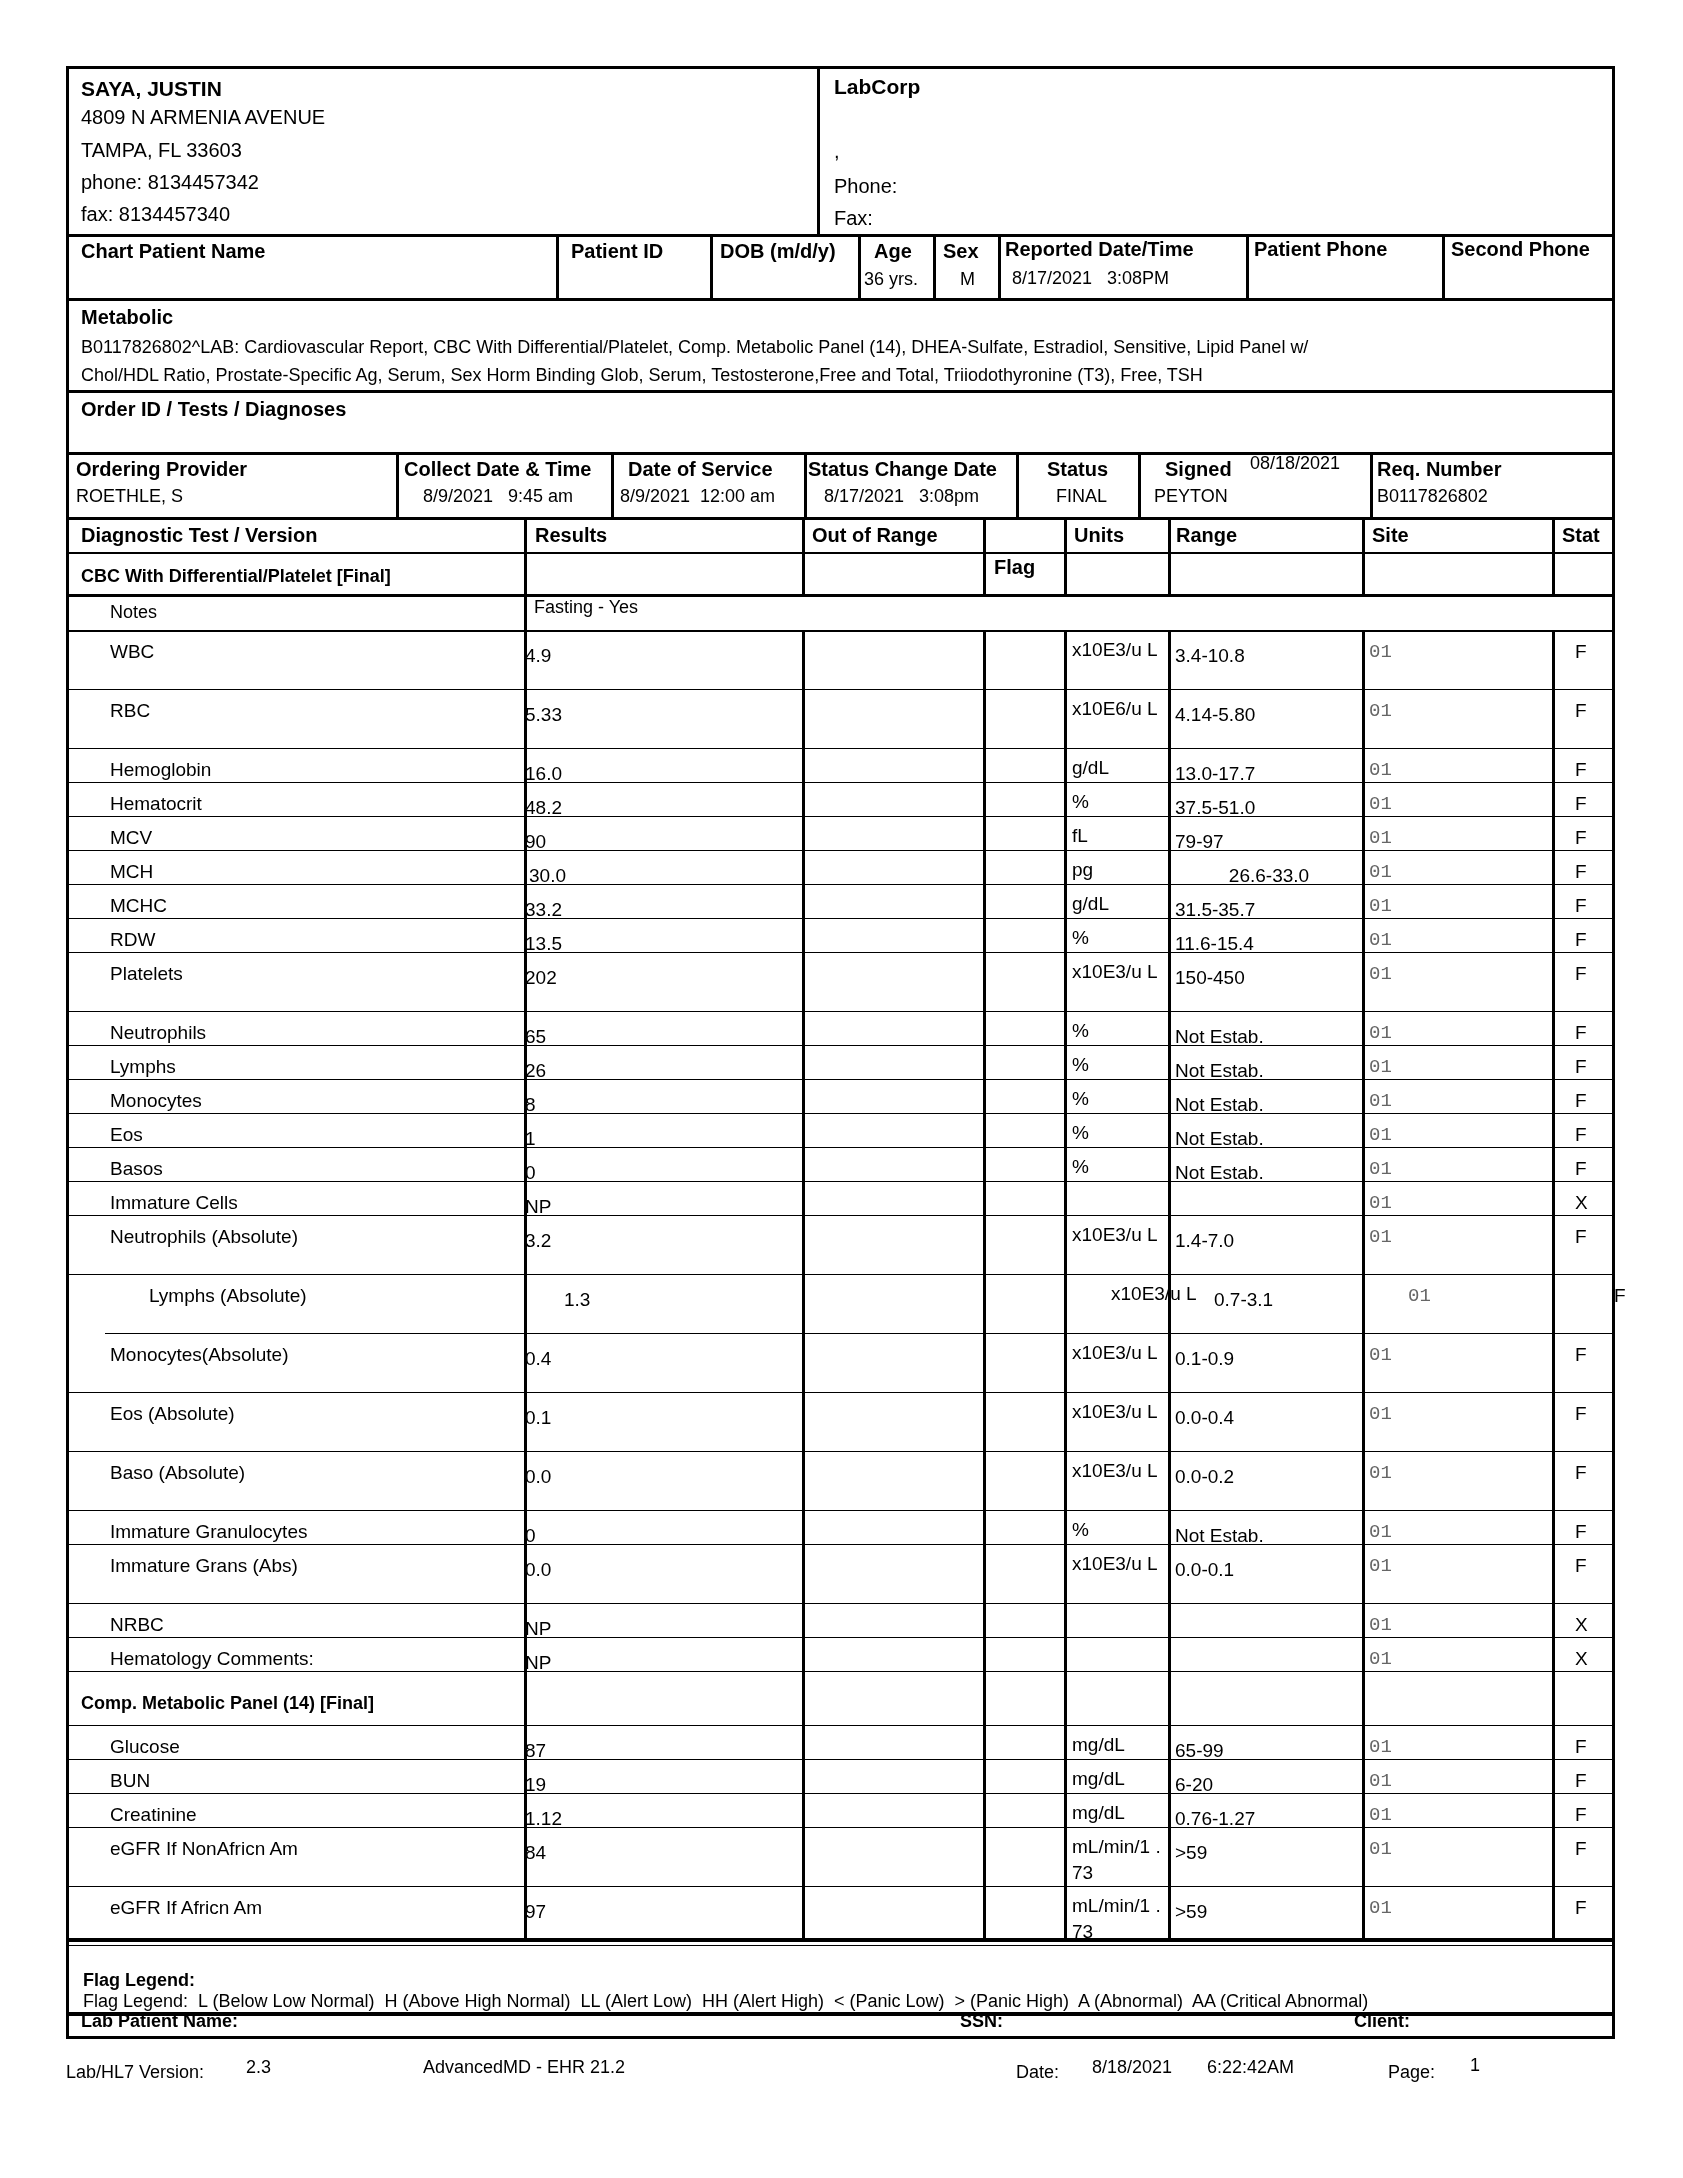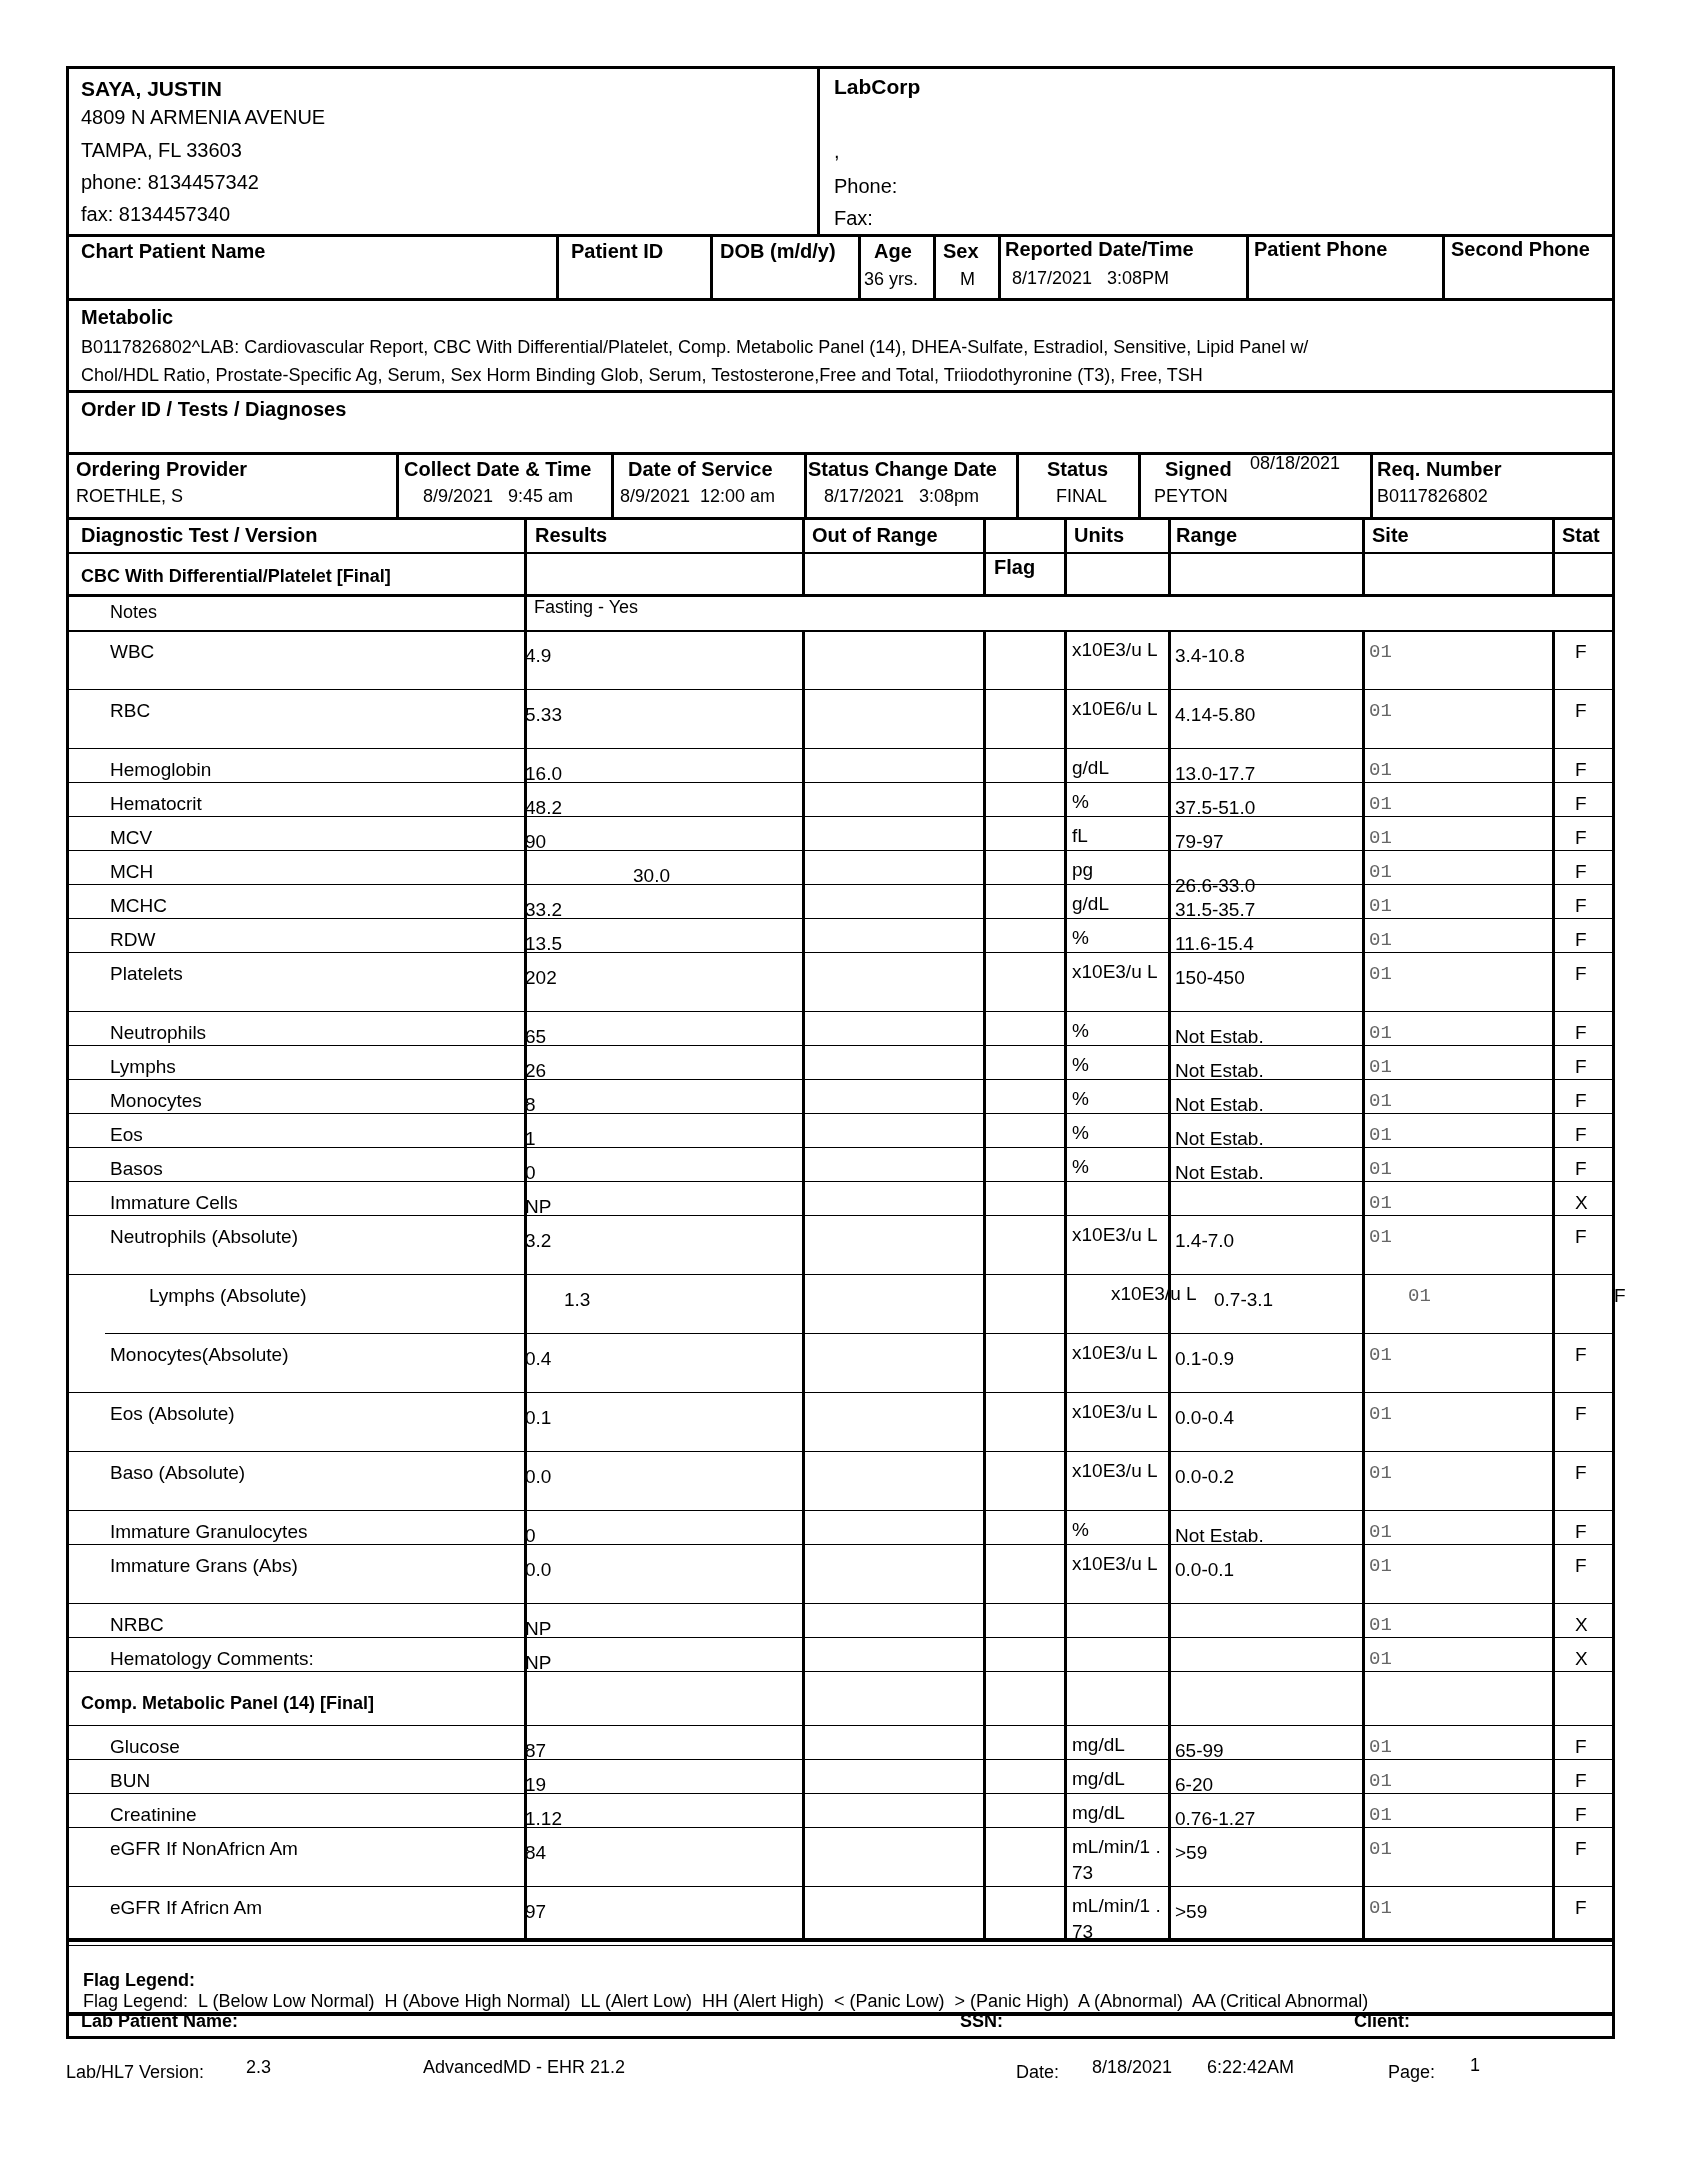--- a/index.html
+++ b/index.html
@@ -152,23 +152,23 @@
     <div class="row" style="height: 34px;">
       <div class="c" style="left: 44px; width: 436px;">MCV</div>
       <div class="c" style="left: 459px; width: 267px; top: 10px;">90</div>
       <div class="c wrap" style="left: 1006px; width: 91px; line-height: 26px; word-break: break-all;">fL</div>
       <div class="c" style="left: 1109px; width: 188px; top: 10px;">79-97</div>
       <div class="c mono" style="left: 1303px; width: 158px;">01</div>
       <div class="c" style="left: 1509px; width: 30px;">F</div>
     </div>
     <div class="row" style="height: 34px;">
       <div class="c" style="left: 44px; width: 436px;">MCH</div>
-      <div class="c" style="left: 452px; width: 267px; top: 10px; text-align: center;">30.0</div>
+      <div class="c" style="left: 463px; width: 267px; top: 10px;">30.0</div>
       <div class="c wrap" style="left: 1006px; width: 91px; line-height: 26px; word-break: break-all;">pg</div>
-      <div class="c" style="left: 1109px; width: 188px; top: 20px;">26.6-33.0</div>
+      <div class="c" style="left: 1109px; width: 188px; top: 10px; text-align: center;">26.6-33.0</div>
       <div class="c mono" style="left: 1303px; width: 158px;">01</div>
       <div class="c" style="left: 1509px; width: 30px;">F</div>
     </div>
     <div class="row" style="height: 34px;">
       <div class="c" style="left: 44px; width: 436px;">MCHC</div>
       <div class="c" style="left: 459px; width: 267px; top: 10px;">33.2</div>
       <div class="c wrap" style="left: 1006px; width: 91px; line-height: 26px; word-break: break-all;">g/dL</div>
       <div class="c" style="left: 1109px; width: 188px; top: 10px;">31.5-35.7</div>
       <div class="c mono" style="left: 1303px; width: 158px;">01</div>
       <div class="c" style="left: 1509px; width: 30px;">F</div>

